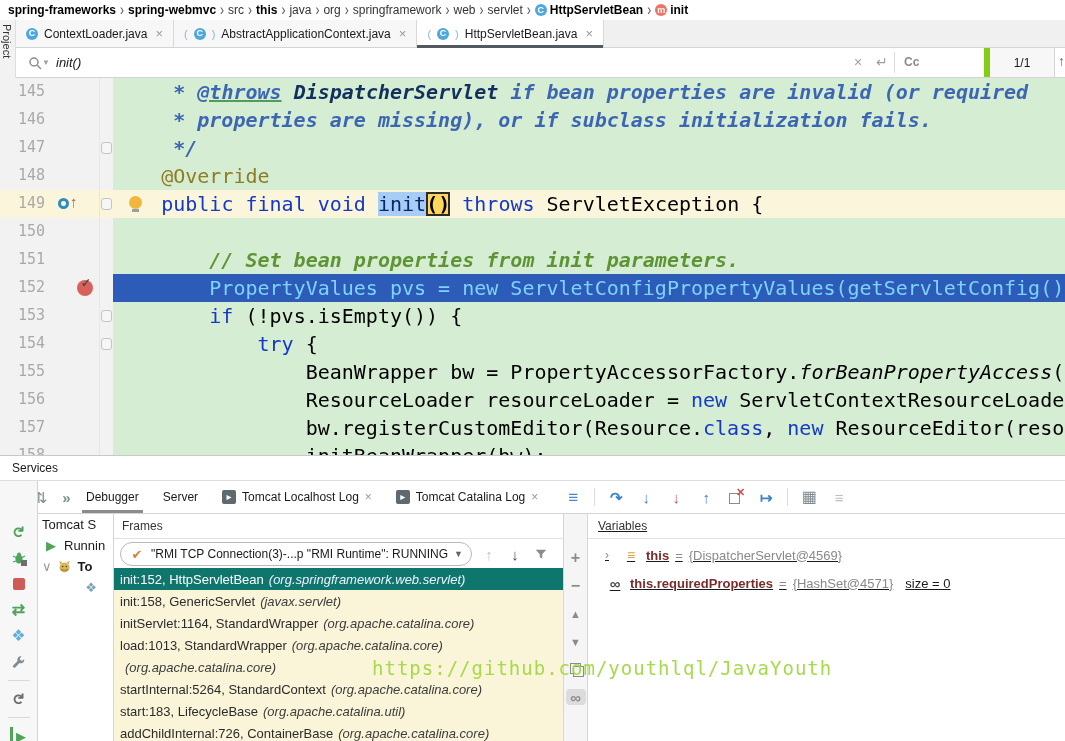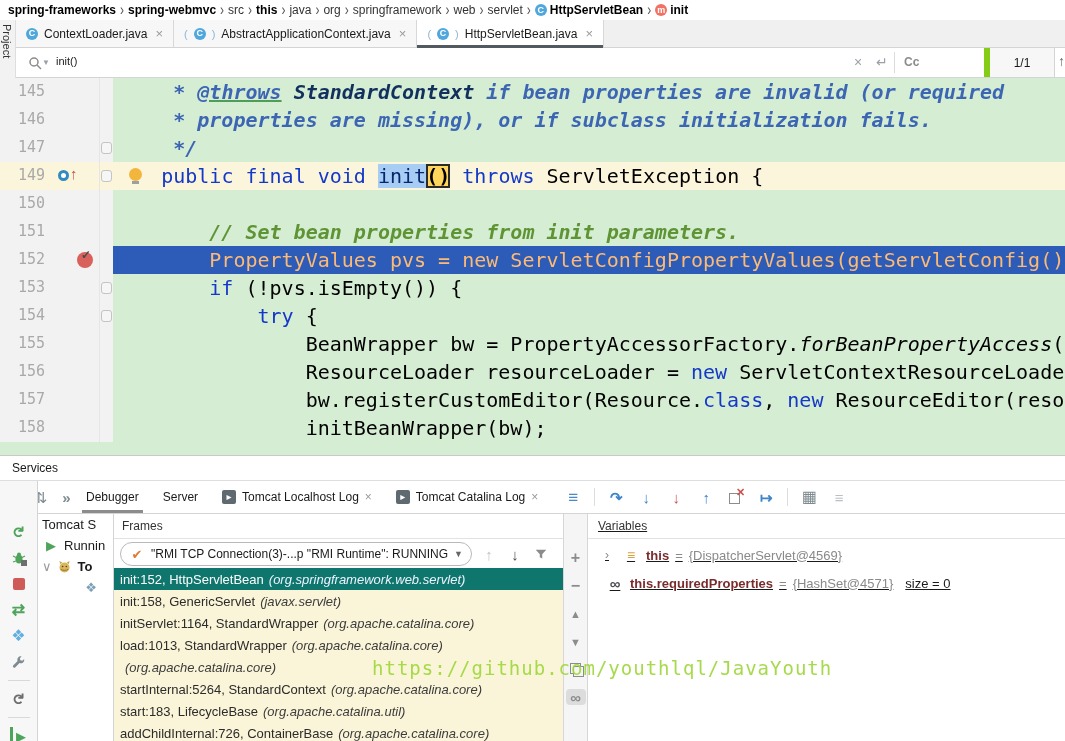--- a/index.html
+++ b/index.html
@@ -23,21 +23,21 @@
   .tabbar{position:absolute;left:16px;top:20px;width:1049px;height:28px;background:#f0f0f0;
           border-bottom:1px solid #d4d4d4;display:flex;box-sizing:border-box;}
   .tab{display:flex;align-items:center;gap:6px;padding:0 10px;background:#f7f7f7;border-right:1px solid #d8d8d8;
        font-size:12px;color:#1a1a1a;position:relative;cursor:default;}
   .tab.active{background:#fff;}
   .tab.active::after{content:"";position:absolute;left:0;right:0;bottom:-1px;height:3px;background:#52595f;}
   .tab .x{color:#9a9a9a;font-size:13px;margin-left:2px;}
   
   .searchbar{position:absolute;left:16px;top:48px;width:1049px;height:30px;background:#fff;
              border-bottom:1px solid #d4d4d4;box-sizing:border-box;}
-  .searchbar .q{position:absolute;left:30px;top:7px;font-size:11px;color:#1a1a1a;}
+  .searchbar .q{position:absolute;left:30px;top:7px;font-size:13px;color:#1a1a1a;font-style:italic;}
   .s-ico{position:absolute;top:6px;color:#9aa0a6;font-size:14px;}
   .s-toggles{position:absolute;left:888px;top:7px;display:flex;gap:14px;color:#8c8c8c;font-weight:bold;font-size:12px;flex-direction:column;}
   .s-count{position:absolute;left:968px;top:0;width:64px;height:29px;background:#f7f7f7;border-left:6px solid #84cc16;
            border-right:1px solid #d4d4d4;display:flex;align-items:center;justify-content:center;color:#1a1a1a;}
   .s-div{position:absolute;left:878px;top:4px;width:1px;height:21px;background:#dcdcdc;}
   
   .editor{position:absolute;left:0;top:78px;width:1065px;height:377px;overflow:hidden;background:#d5edd3;}
   .row{position:relative;height:28px;display:flex;}
   .gutter{width:99px;background:#f2f2f2;flex:none;position:relative;}
   .fold{width:14px;background:#f2f2f2;border-left:1px solid #e6e6e6;flex:none;position:relative;box-sizing:border-box;}
@@ -47,21 +47,21 @@
   .num{position:absolute;left:18px;top:4px;font-family:"DejaVu Sans Mono",monospace;font-size:15px;color:#a9a9a9;}
   pre.code{margin:0;font-family:"DejaVu Sans Mono",monospace;font-size:20px;line-height:28px;white-space:pre;}
   .seg-doc{color:#3c66b4;font-style:italic;font-weight:bold;}
   .seg-doctag{color:#3c66b4;font-style:italic;font-weight:bold;text-decoration:underline;text-decoration-color:#4f9e58;text-decoration-thickness:2px;}
   .seg-docbold{color:#12305e;font-style:italic;font-weight:bold;}
   .seg-ann{color:#8f7c22;}
   .seg-kw{color:#1438c8;}
   .seg-plain{color:#000;}
   .seg-cm{color:#5f9435;font-style:italic;font-weight:bold;}
   .seg-static{color:#000;font-style:italic;}
-  .seg-exec{color:#fdba74;text-align:center;}
+  .seg-exec{color:#7dd3fc;text-align:center;}
   .seg-hlinit{background:#a8cdf5;color:#06276b;}
   .seg-hlparen{background:#ffd55c;box-shadow:0 0 0 2px #2b2b2b inset;font-weight:bold;color:#000;}
   .fold-mark{position:absolute;left:1px;top:8px;width:11px;height:12px;background:#f6f6f6;border:1px solid #c4c4c4;border-radius:3px;box-sizing:border-box;}
   .bp{position:absolute;left:77px;top:6px;width:16px;height:16px;border-radius:50%;background:#d8615c;}
   .bp::after{content:"✓";position:absolute;left:4px;top:-4px;color:#4a4a4a;font-size:12px;font-weight:bold;}
   .ovr{position:absolute;left:58px;top:8px;width:11px;height:11px;border:3px solid #2f8bc0;border-radius:50%;background:#fff;box-sizing:border-box;}
   .ovr-arrow{position:absolute;left:70px;top:3px;color:#c75450;font-weight:bold;font-size:15px;}
   .bulb{position:absolute;left:129px;top:6px;width:13px;height:13px;border-radius:50%;background:#f2b63c;}
   .bulb::after{content:"";position:absolute;left:3px;top:13px;width:7px;height:3px;background:#9aa0a6;}
   
@@ -233,41 +233,50 @@
     <span class="s-ico" style="left:1042px;top:5px;color:#5f6a70;font-weight:bold">↑</span>
   </div>
 
   <div class="editor" id="editor">
       <div class="row">
         <div class="gutter">
           <span class="num">145</span>
         </div>
         <div class="fold"></div>
         <div class="codecell">
-          <pre class="code"><span class="seg-doc">     * </span><span class="seg-doctag">@throws</span><span class="seg-doc"> </span><span class="seg-docbold">StandardContext</span><span class="seg-doc"> if bean properties are invalid (or required</span></pre>
+          <pre class="code"><span class="seg-doc">     * </span><span class="seg-doctag">@throws</span><span class="seg-doc"> </span><span class="seg-docbold">DispatcherServlet</span><span class="seg-doc"> if bean properties are invalid (or required</span></pre>
         </div>
       </div>
       <div class="row">
         <div class="gutter">
           <span class="num">146</span>
         </div>
         <div class="fold"></div>
         <div class="codecell">
           <pre class="code"><span class="seg-doc">     * properties are missing), or if subclass initialization fails.</span></pre>
         </div>
       </div>
       <div class="row">
         <div class="gutter">
           <span class="num">147</span>
         </div>
         <div class="fold">
           <span class="fold-mark"></span>
         </div>
         <div class="codecell">
           <pre class="code"><span class="seg-doc">     */</span></pre>
+        </div>
+      </div>
+      <div class="row">
+        <div class="gutter">
+          <span class="num">148</span>
+        </div>
+        <div class="fold"></div>
+        <div class="codecell">
+          <pre class="code"><span class="seg-plain">    </span><span class="seg-ann">@Override</span></pre>
         </div>
       </div>
       <div class="row current">
         <div class="gutter">
           <span class="num">149</span>
         </div>
         <span class="ovr"></span>
         <span class="ovr-arrow">↑</span>
         <div class="fold">
           <span class="fold-mark"></span>

